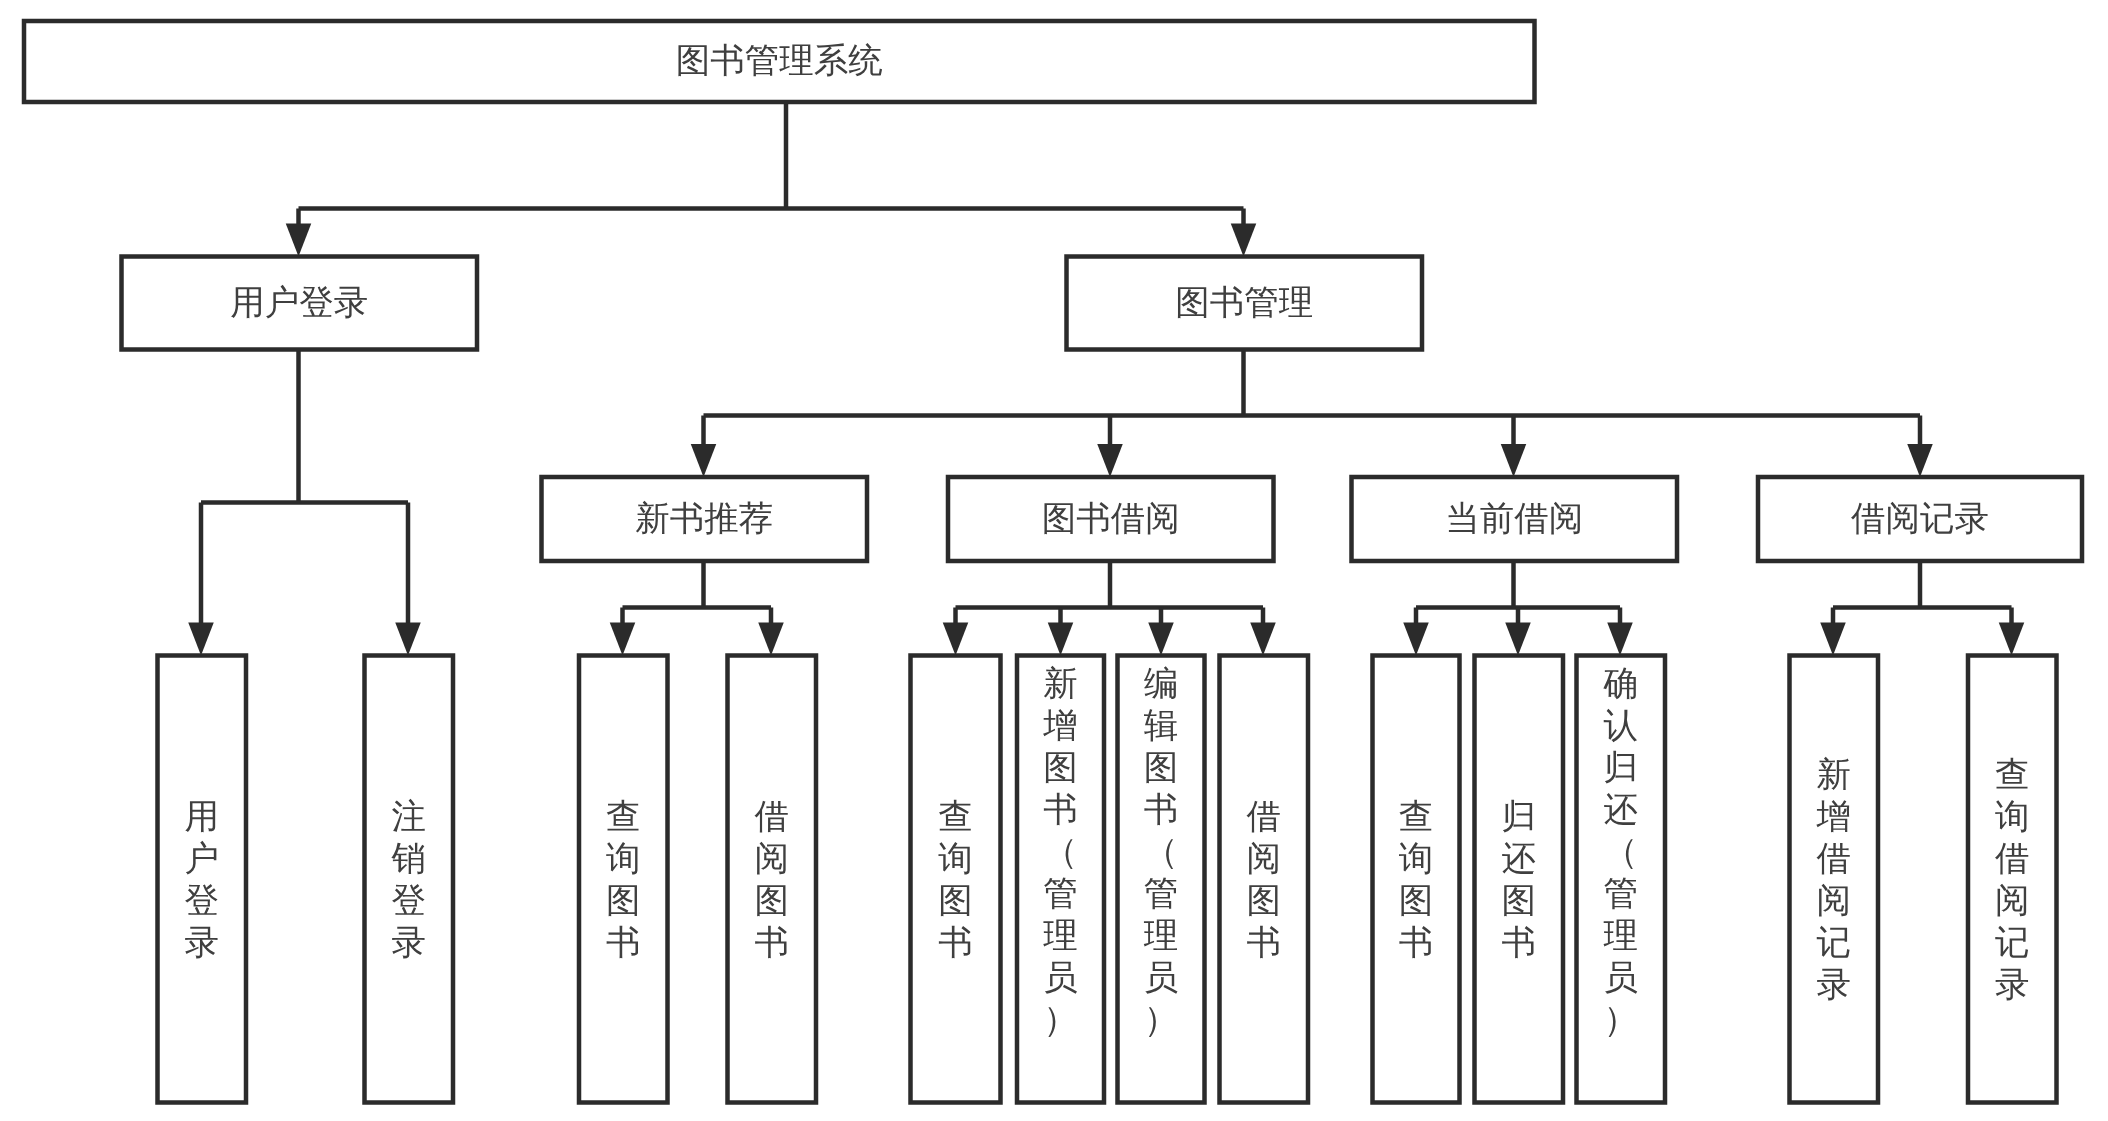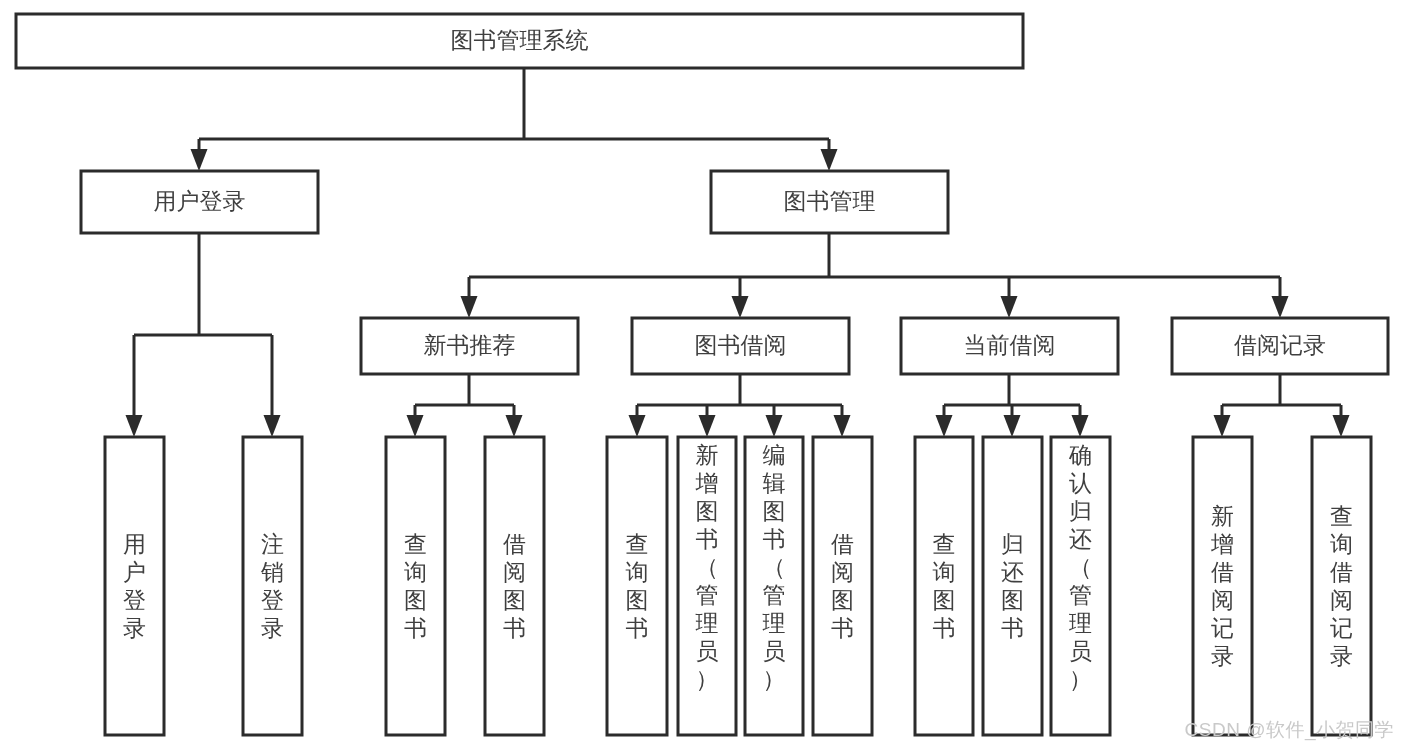--- a/index.html
+++ b/index.html
@@ -216,14 +216,13 @@
         <g>
           <rect x="1193" y="437" width="59" height="298" class="node-box"></rect>
           <text x="1222.5" class="node-label-v"><tspan x="1222.5" y="524">新</tspan><tspan x="1222.5" y="552">增</tspan><tspan x="1222.5" y="580">借</tspan><tspan x="1222.5" y="608">阅</tspan><tspan x="1222.5" y="636">记</tspan><tspan x="1222.5" y="664">录</tspan></text>
         </g>
         <g>
           <rect x="1312" y="437" width="59" height="298" class="node-box"></rect>
           <text x="1341.5" class="node-label-v"><tspan x="1341.5" y="524">查</tspan><tspan x="1341.5" y="552">询</tspan><tspan x="1341.5" y="580">借</tspan><tspan x="1341.5" y="608">阅</tspan><tspan x="1341.5" y="636">记</tspan><tspan x="1341.5" y="664">录</tspan></text>
         </g>
       </g>
   </svg>
-  <div class="watermark">CSDN @软件_小贺同学</div>
 </div>
 
 </body></html>

